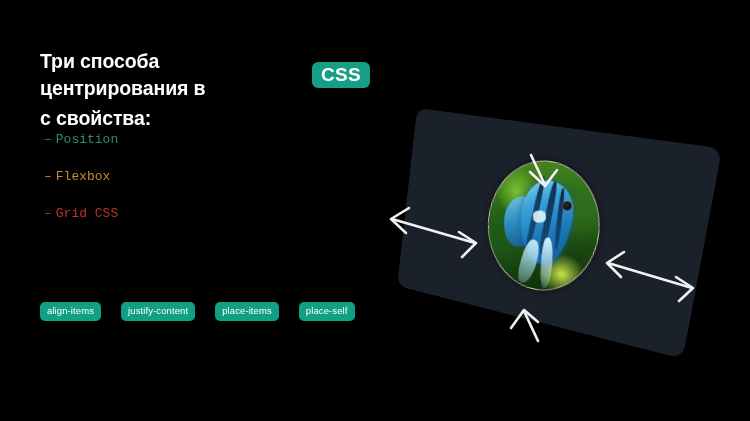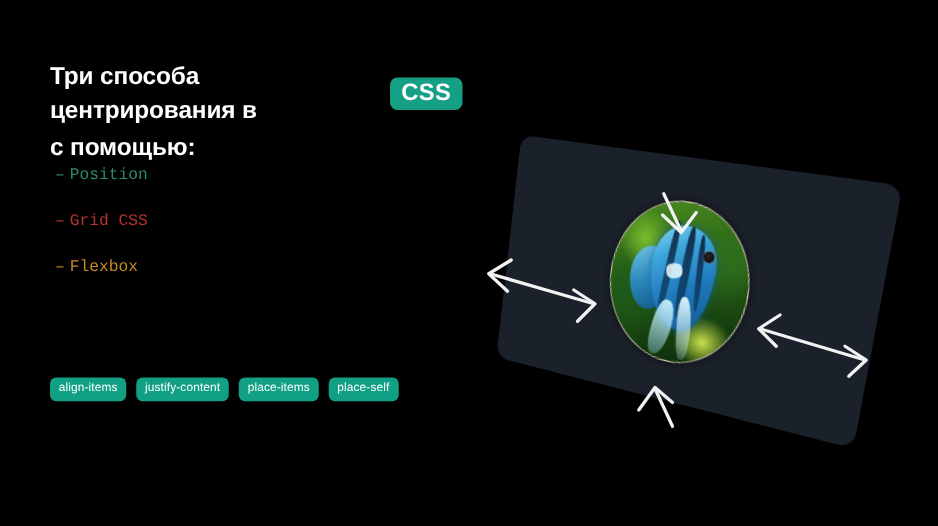--- a/index.html
+++ b/index.html
@@ -87,21 +87,21 @@
   .props-heading {
     color: #ffffff;
     font-size: 12.5px;
     font-weight: bold;
     margin: 0 0 10px 4px;
     letter-spacing: -0.1px;
   }
   .pill-row {
     display: flex;
     align-items: flex-end;
-    gap: 8px;
+    gap: 20px;
   }
   .pill {
     background: #12a085;
     color: #ffffff;
     font-size: 9.5px;
     border-radius: 5px;
     padding: 4px 7px 5px 7px;
     line-height: 1;
     white-space: nowrap;
     letter-spacing: 0.1px;
@@ -239,32 +239,32 @@
 
 <div id="stage">
 
   <div class="left-col">
 
     <div class="title">
       <span class="title-line1">
         <span>Три способа центрирования в</span>
         <span class="css-badge">CSS</span>
       </span>
-      <span class="title-line2">с помощью:</span>
+      <span class="title-line2">с свойства:</span>
     </div>
 
     <ul class="method-list">
       <li class="method-item" style="color:#2e8b74;">
         <span class="dash">–</span><span>Position</span>
       </li>
+      <li class="method-item" style="color:#c78a26;">
+        <span class="dash">–</span><span>Flexbox</span>
+      </li>
       <li class="method-item" style="color:#b8332f;">
         <span class="dash">–</span><span>Grid CSS</span>
-      </li>
-      <li class="method-item" style="color:#c78a26;">
-        <span class="dash">–</span><span>Flexbox</span>
       </li>
     </ul>
   </div>
 
   <div class="props-block">
     <div class="pill-row">
       <span class="pill">align-items</span>
       <span class="pill">justify-content</span>
       <span class="pill">place-items</span>
       <span class="pill">place-self</span>

